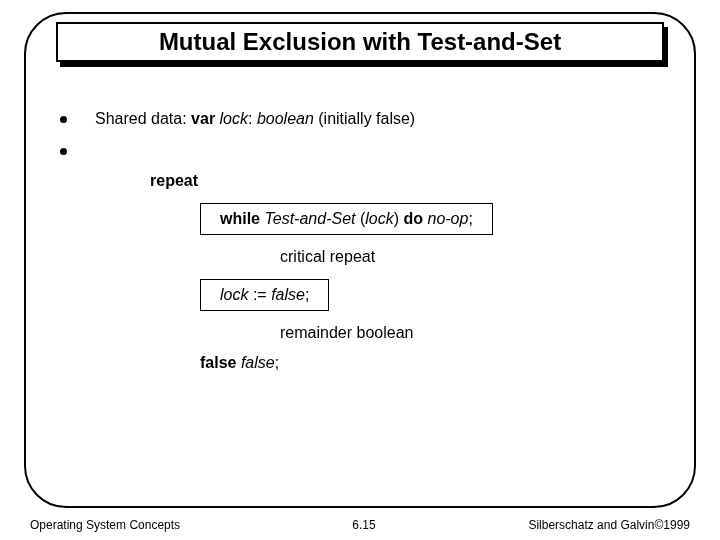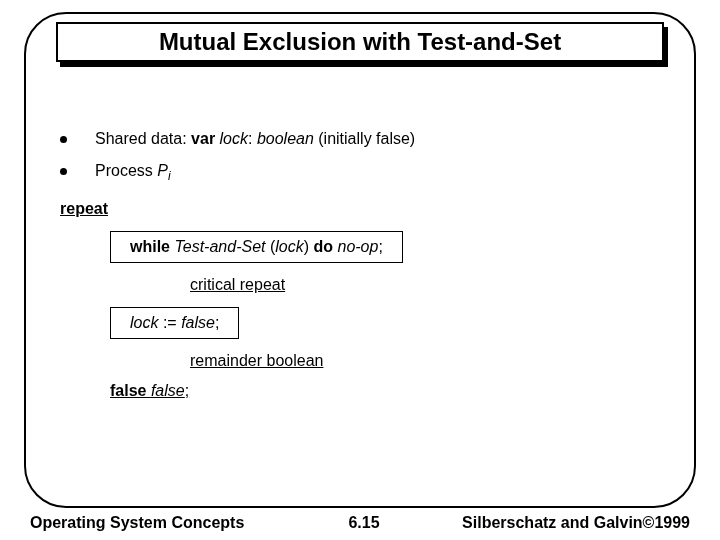--- a/index.html
+++ b/index.html
@@ -51,21 +51,21 @@
     box-sizing: border-box;
     display: flex;
     align-items: center;
     justify-content: center;
     font-size: 24px;
     font-weight: bold;
   }
   .content {
     position: absolute;
     left: 60px;
-    top: 130px;
+    top: 110px;
     width: 600px;
   }
   .bullet-row {
     display: flex;
     align-items: flex-start;
     margin-bottom: 14px;
     font-size: 16px;
   }
   .bullet-dot {
     width: 7px;
@@ -74,43 +74,42 @@
     border-radius: 50%;
     margin-top: 6px;
     margin-right: 28px;
     flex-shrink: 0;
   }
   .kw { font-weight: bold; }
   .it { font-style: italic; }
   .sub { font-size: 0.75em; vertical-align: sub; font-style: italic; }
   .algo {
     font-size: 16px;
+    margin-left: 90px;
     line-height: 1.5;
-    text-decoration: underline;
   }
   .boxed {
     display: inline-block;
     border: 1.5px solid #000;
     padding: 3px 19px;
     margin: 4px 0;
   }
   .line { margin: 6px 0; }
   .line.indent1 { margin-left: 50px; }
   .line.indent-critical { margin-left: 130px; }
   .line.indent-remainder { margin-left: 130px; }
   .footer {
     position: absolute;
     left: 30px;
     right: 30px;
     bottom: 8px;
     display: flex;
     justify-content: space-between;
     align-items: flex-end;
-    font-size: 16px;
-    font-weight: bold;
+    font-size: 12px;
   }
   .footer .center {
     position: absolute;
     left: 8px; right: 0;
     text-align: center;
   }
 </style>
 </head>
 <body>
 
@@ -126,23 +125,20 @@
 
     <div class="bullet-row">
       <div class="bullet-dot"></div>
       <div>
         <span>Shared data: </span><span class="kw">var </span><span class="it">lock</span><span>: </span><span class="it">boolean </span><span>(initially false)</span>
       </div>
     </div>
 
     <div class="bullet-row">
       <div class="bullet-dot"></div>
-      <div>
-        <span>Process </span><span class="it">P</span><span class="sub">i</span>
-      </div>
     </div>
 
     <div class="algo">
       <div class="line">
         <span class="kw">repeat</span>
       </div>
       <div class="line indent1">
         <span class="boxed">
           <span class="kw">while </span><span class="it">Test-and-Set </span><span>(</span><span class="it">lock</span><span>) </span><span class="kw">do </span><span class="it">no-op</span><span>;</span>
         </span>

